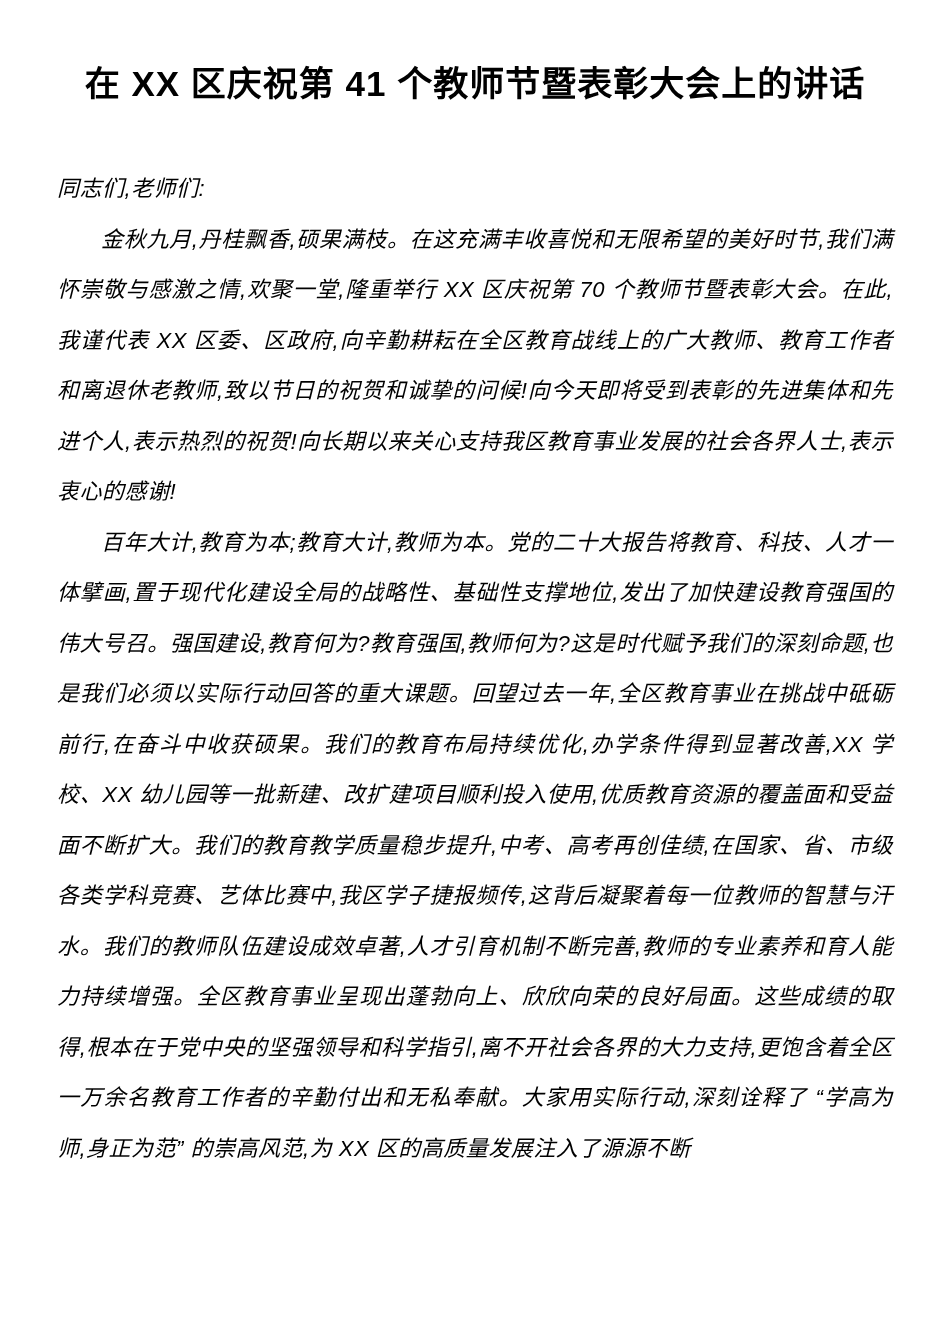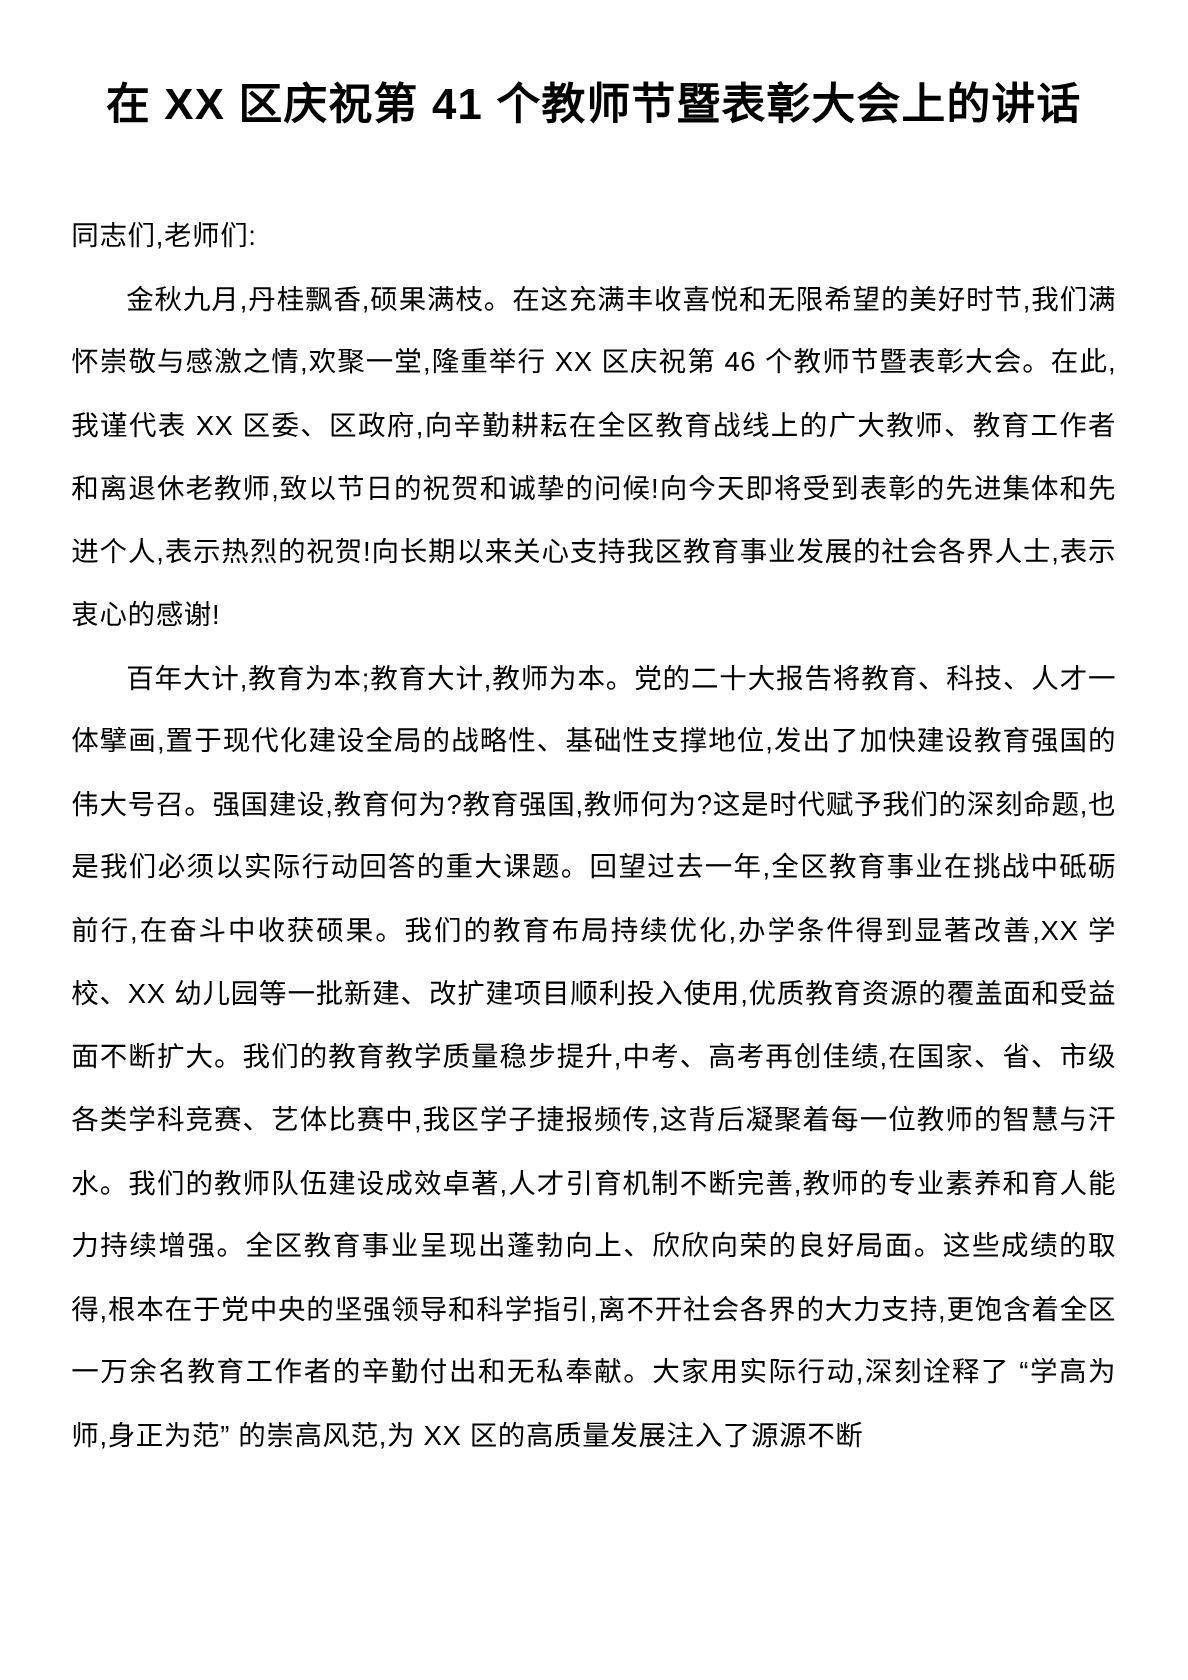--- a/index.html
+++ b/index.html
@@ -26,20 +26,21 @@
     font-size: 35px;
     font-weight: 700;
     line-height: 48px;
     text-align: center;
     letter-spacing: 1px;
     color: #000000;
     font-family: "Liberation Sans", sans-serif;
   }
   .doc-body {
     margin-top: 56px;
+    font-style: italic;
   }
   .doc-body p {
     margin: 0;
     font-size: 22px;
     line-height: 50.5px;
     text-align: justify;
     letter-spacing: 0.5px;
     color: #000000;
     word-break: break-all;
   }
@@ -50,17 +51,17 @@
 </head>
 <body>
 
 <div class="page">
   <h1 class="doc-title">在 XX 区庆祝第 41 个教师节暨表彰大会上的讲话</h1>
 
   <div class="doc-body">
     <p>同志们,老师们:</p>
 
 
-    <p class="indent">金秋九月,丹桂飘香,硕果满枝。在这充满丰收喜悦和无限希望的美好时节,我们满怀崇敬与感激之情,欢聚一堂,隆重举行 XX 区庆祝第 46 个教师节暨表彰大会。在此,我谨代表 XX 区委、区政府,向辛勤耕耘在全区教育战线上的广大教师、教育工作者和离退休老教师,致以节日的祝贺和诚挚的问候!向今天即将受到表彰的先进集体和先进个人,表示热烈的祝贺!向长期以来关心支持我区教育事业发展的社会各界人士,表示衷心的感谢!</p>
+    <p class="indent">金秋九月,丹桂飘香,硕果满枝。在这充满丰收喜悦和无限希望的美好时节,我们满怀崇敬与感激之情,欢聚一堂,隆重举行 XX 区庆祝第 70 个教师节暨表彰大会。在此,我谨代表 XX 区委、区政府,向辛勤耕耘在全区教育战线上的广大教师、教育工作者和离退休老教师,致以节日的祝贺和诚挚的问候!向今天即将受到表彰的先进集体和先进个人,表示热烈的祝贺!向长期以来关心支持我区教育事业发展的社会各界人士,表示衷心的感谢!</p>
 
     <p class="indent">百年大计,教育为本;教育大计,教师为本。党的二十大报告将教育、科技、人才一体擘画,置于现代化建设全局的战略性、基础性支撑地位,发出了加快建设教育强国的伟大号召。强国建设,教育何为?教育强国,教师何为?这是时代赋予我们的深刻命题,也是我们必须以实际行动回答的重大课题。回望过去一年,全区教育事业在挑战中砥砺前行,在奋斗中收获硕果。我们的教育布局持续优化,办学条件得到显著改善,XX 学校、XX 幼儿园等一批新建、改扩建项目顺利投入使用,优质教育资源的覆盖面和受益面不断扩大。我们的教育教学质量稳步提升,中考、高考再创佳绩,在国家、省、市级各类学科竞赛、艺体比赛中,我区学子捷报频传,这背后凝聚着每一位教师的智慧与汗水。我们的教师队伍建设成效卓著,人才引育机制不断完善,教师的专业素养和育人能力持续增强。全区教育事业呈现出蓬勃向上、欣欣向荣的良好局面。这些成绩的取得,根本在于党中央的坚强领导和科学指引,离不开社会各界的大力支持,更饱含着全区一万余名教育工作者的辛勤付出和无私奉献。大家用实际行动,深刻诠释了 “学高为师,身正为范” 的崇高风范,为 XX 区的高质量发展注入了源源不断</p>
   </div>
 </div>
 
 </body></html>

